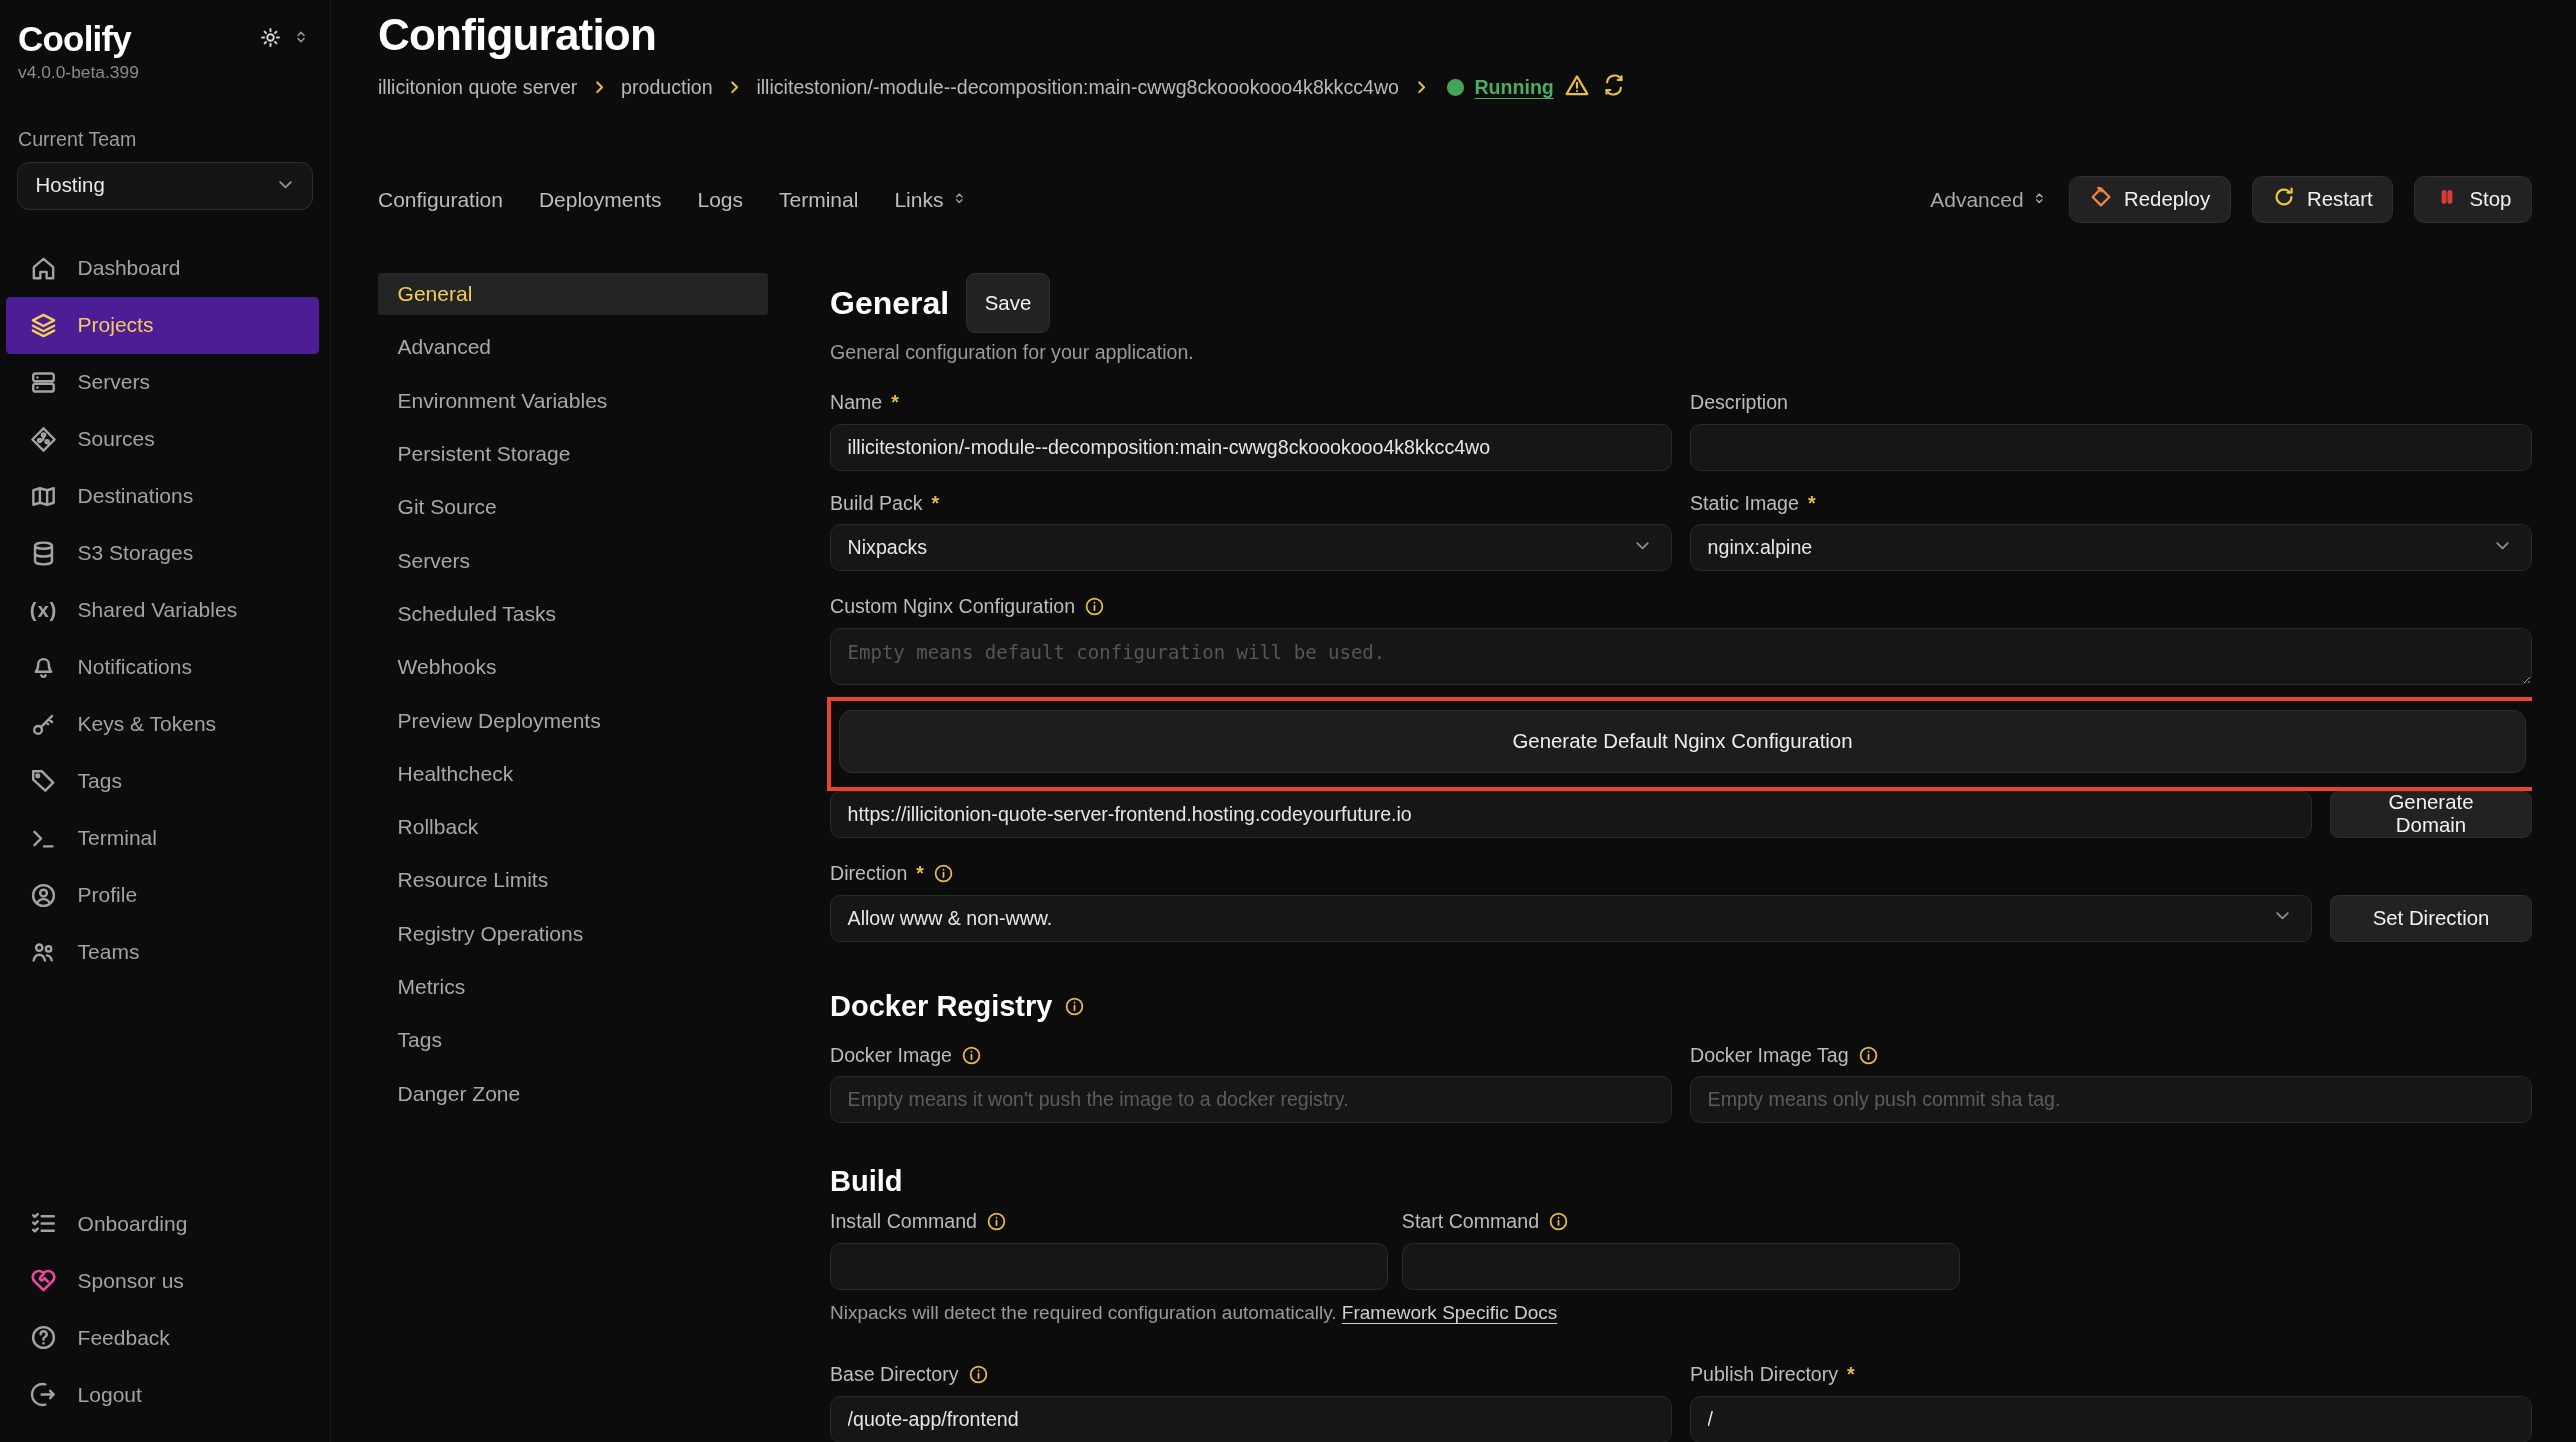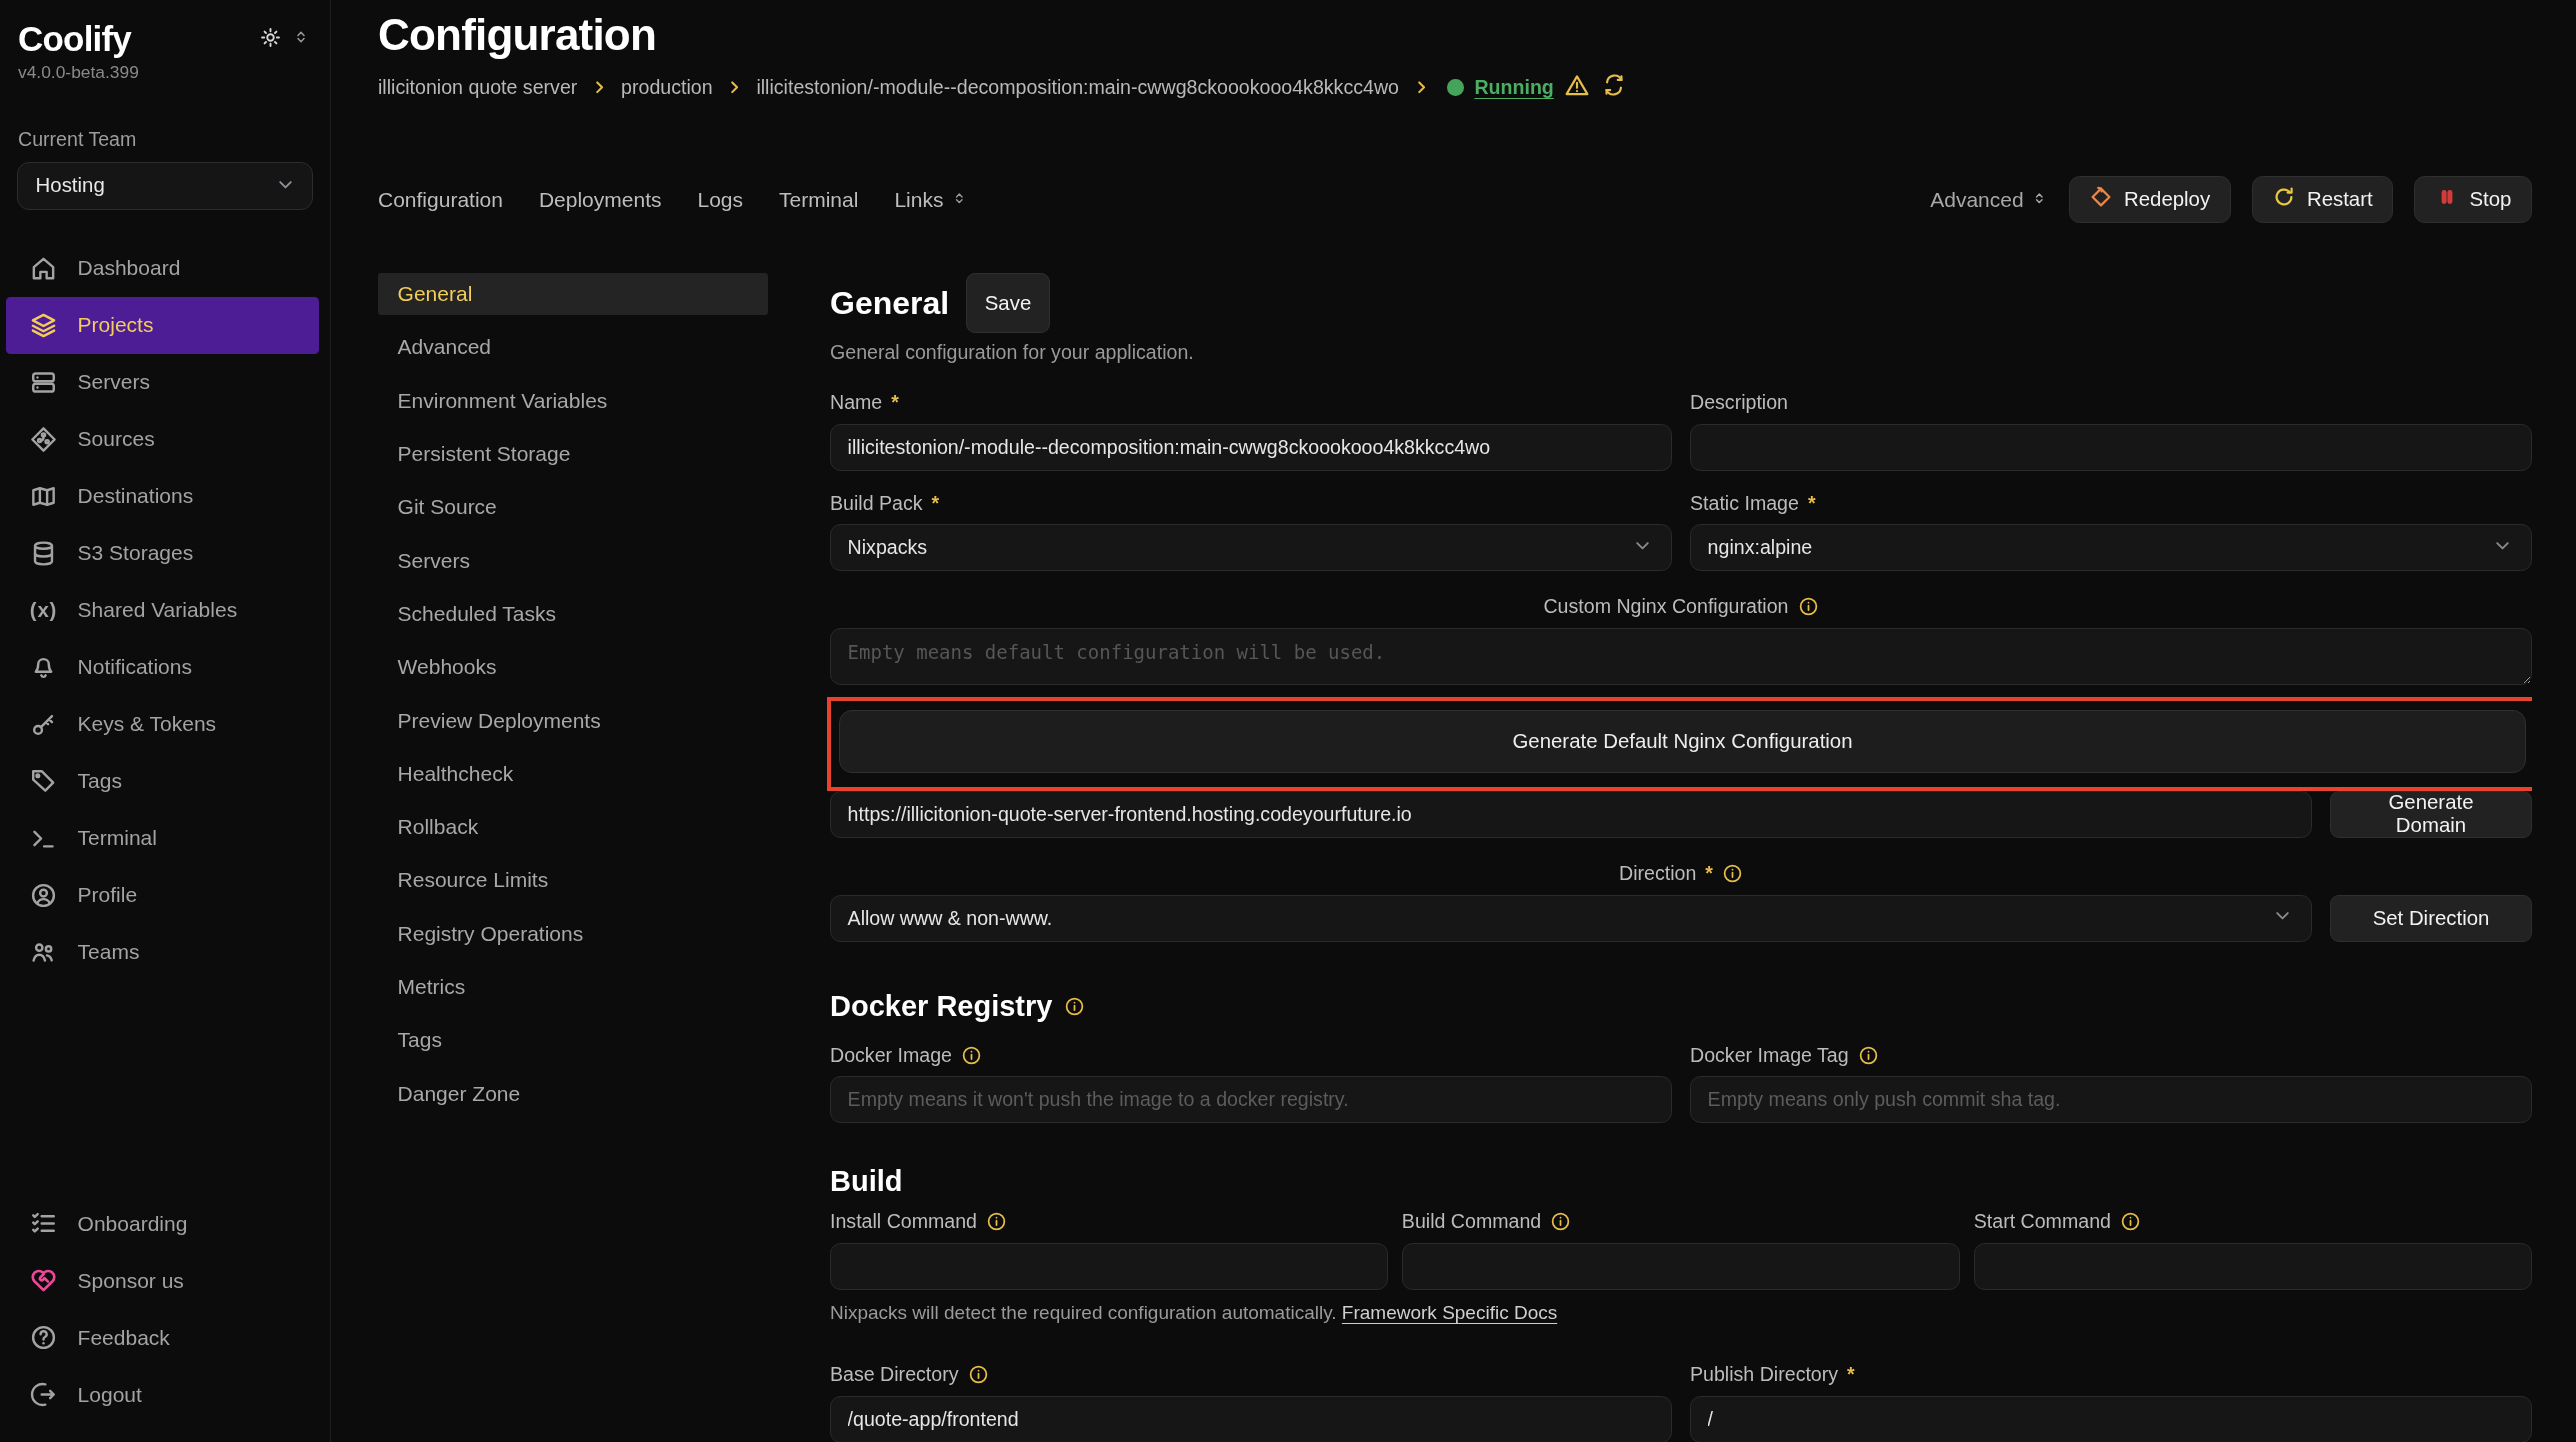--- a/index.html
+++ b/index.html
@@ -113,21 +113,21 @@
     margin: 12px -6px 0 -3px;
     padding: 9px 7.6px 13.6px 7.6px;
   }
   .generate-btn {
     width: 100%; height: 63px; background: #1d1d1d; border: 1.5px solid #303030;
     border-radius: 13px; color: #ededed; font-size: 20.4px; cursor: pointer;
     font-family: "Liberation Sans", sans-serif;
   }
   .helper { font-size: 19px; color: #9a9a9a; margin-top: 12px; }
   .helper a { color: #cfcfcf; text-decoration: underline; text-underline-offset: 3.8px; cursor: pointer; } .mt14 { margin-top: 10.6px; } .mt16 { margin-top: 12px; }
-  .mt28 { margin-top: 21px; } .mt32 { margin-top: 24px; justify-content: center; } .mt36 { margin-top: 27px; }
+  .mt28 { margin-top: 21px; } .mt32 { margin-top: 24px; } .mt36 { margin-top: 27px; }
   .mt52 { margin-top: 39px; } .mt56 { margin-top: 42px; } .mt64 { margin-top: 48px; }
   svg { fill: none; stroke: currentColor; stroke-width: 2; stroke-linecap: round; stroke-linejoin: round; }
   .y { color: #e7bd4a; }
 </style>
 </head>
 <body>
 
 <div class="app">
 
   <div class="sidebar">
@@ -553,32 +553,20 @@
                   <svg viewBox="0 0 24 24">
                     <circle cx="12" cy="12" r="9"></circle>
                     <path d="M12 11v5M12 7.6h.01"></path>
                   </svg>
                 </span>
             </div>
             <input class="input" style="">
           </div>
           <div>
             <div class="lbl">
-              <span>Build Command</span>
-              <span class="info-ic y">
-                  <svg viewBox="0 0 24 24">
-                    <circle cx="12" cy="12" r="9"></circle>
-                    <path d="M12 11v5M12 7.6h.01"></path>
-                  </svg>
-                </span>
-            </div>
-            <input class="input" style="">
-          </div>
-          <div>
-            <div class="lbl">
               <span>Start Command</span>
               <span class="info-ic y">
                   <svg viewBox="0 0 24 24">
                     <circle cx="12" cy="12" r="9"></circle>
                     <path d="M12 11v5M12 7.6h.01"></path>
                   </svg>
                 </span>
             </div>
             <input class="input" style="">
           </div>

